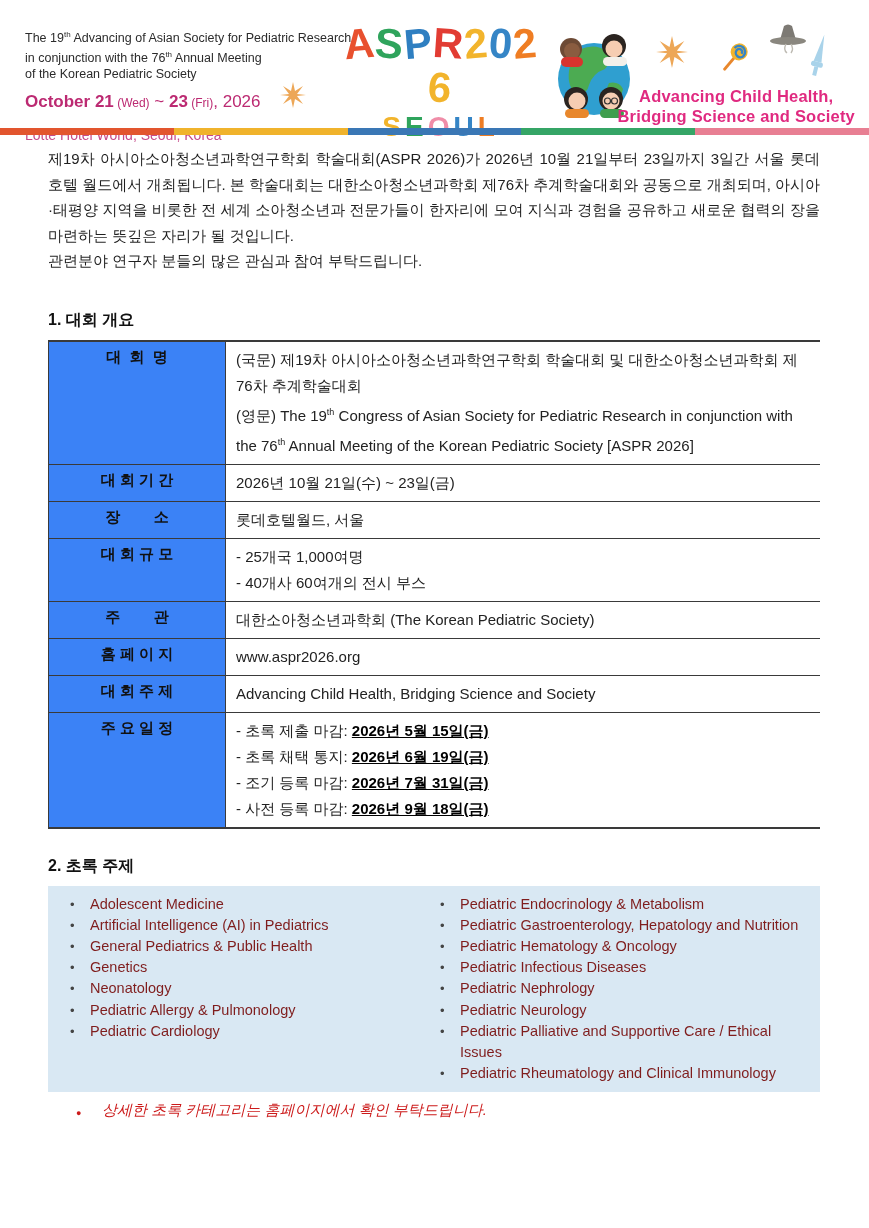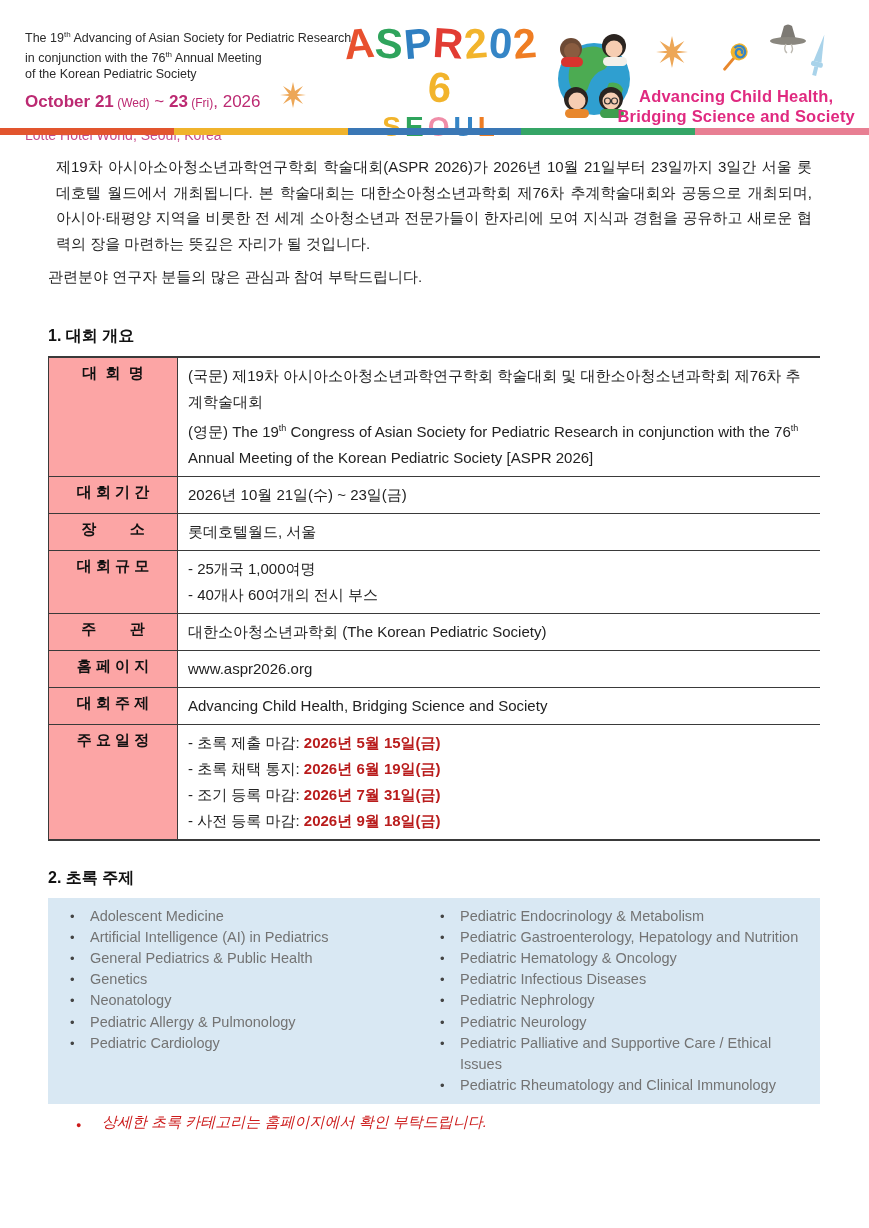--- a/index.html
+++ b/index.html
@@ -33,50 +33,50 @@
   .tagline{
     position:absolute;right:14px;top:86px;text-align:center;
     font-size:16.5px;font-weight:bold;color:#e02a80;line-height:20px;
     letter-spacing:.2px;
   }
   .bar{position:absolute;left:0;top:128px;width:869px;height:7px;display:flex;}
   .bar div{flex:1;height:7px;}
 
   
   .content{position:absolute;left:48px;top:146px;width:772px;}
-  .intro{font-size:15px;line-height:25.5px;text-align:justify;margin:8px;}
+  .intro{font-size:15px;line-height:25.5px;text-align:justify;margin:0;}
   .intro-last{font-size:15px;line-height:25.5px;margin:0;}
 
   .sec-title{font-size:16px;font-weight:bold;color:#111;margin:0 0 9px 0;}
   #sec1-title{margin-top:36px;}
   #sec2-title{margin-top:27px;}
 
   
   table.overview{border-collapse:collapse;width:772px;border-top:2px solid #3a3a3a;border-bottom:2px solid #3a3a3a;}
   table.overview th{
-    background:#fca5a5;width:128px;border:1px solid #3a3a3a;border-left:none;
+    background:#3b82f6;width:128px;border:1px solid #3a3a3a;border-left:none;
     font-size:15px;font-weight:bold;text-align:center;vertical-align:top;
-    padding:6px 0;white-space:pre;color:#111;
+    padding:6px 24px;white-space:pre;color:#111;
   }
   table.overview td{
     border:1px solid #3a3a3a;border-right:none;background:#fff;
     font-size:15px;padding:5px 10px;line-height:26px;vertical-align:middle;color:#222;
   }
   table.overview tr{border-left:none;}
   table.overview th{border-left:1px solid #3a3a3a;}
-  td .seg-date{color:#b91c1c;font-weight:bold;}
+  td .seg-date{color:#000000;font-weight:bold;text-decoration:underline;}
   td sup{font-size:9px;}
 
   
   .topics{
     background:#d9e8f3;width:740px;padding:8px 16px;display:flex;gap:0;
   }
   .topics ul{list-style:none;margin:0;padding:0;flex:1;}
   .topics li{
-    font-size:14.5px;color:#737373;line-height:21.2px;
+    font-size:14.5px;color:#7f1d1d;line-height:21.2px;
     padding-left:26px;position:relative;
   }
   .topics li::before{
     content:"•";position:absolute;left:6px;color:#444;font-size:13px;
   }
   .note{
     margin:7px 0 0 28px;font-size:15px;font-style:italic;color:#cc1a1a;
     position:relative;padding-left:26px;line-height:22px;
   }
   .note::before{content:"●";position:absolute;left:0;top:3px;font-size:9px;color:#cc1a1a;}

